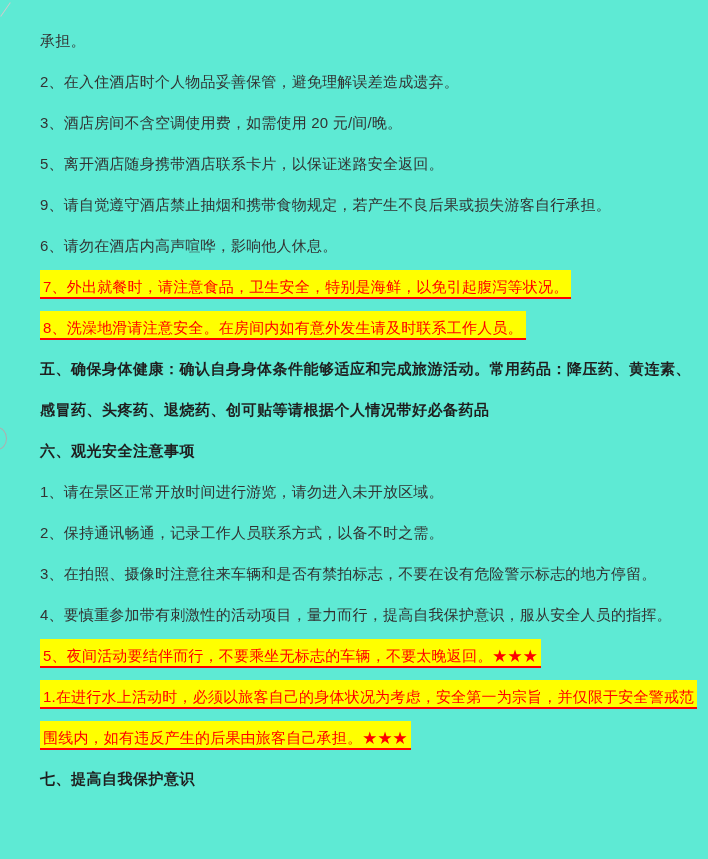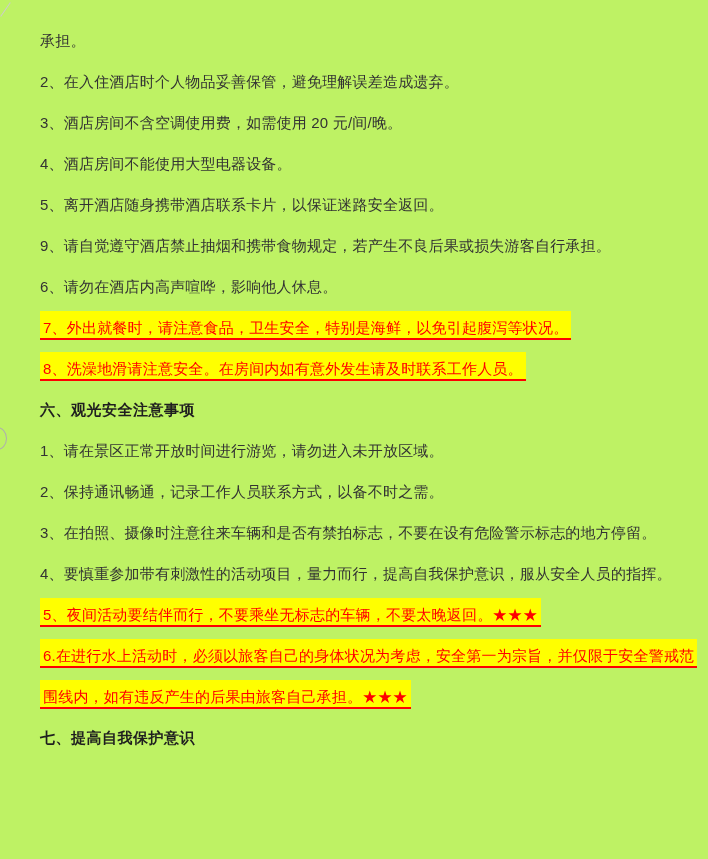--- a/index.html
+++ b/index.html
@@ -4,21 +4,21 @@
 <style>
   html, body {
     margin: 0;
     padding: 0;
     background: #ffffff;
   }
   .page {
     position: relative;
     width: 708px;
     height: 859px;
-    background: #bef264;
+    background: #5eead4;
     overflow: hidden;
     font-family: "Liberation Sans", sans-serif;
   }
   .content {
     position: absolute;
     left: 40px;
     top: 20px;
     width: 665px;
   }
   .para {
@@ -68,28 +68,28 @@
 </head>
 <body>
 
 <div class="page">
   <div class="corner-line"></div>
   <div class="edge-arc"></div>
   <div class="content">
       <p class="para normal"><span class="seg">承担。</span></p>
       <p class="para normal"><span class="seg">2、在入住酒店时个人物品妥善保管，避免理解误差造成遗弃。</span></p>
       <p class="para normal"><span class="seg">3、酒店房间不含空调使用费，如需使用 20 元/间/晚。</span></p>
-      <p class="para normal"><span class="seg">4、酒店房间不能使用大型电器设备。</span></p>
       <p class="para normal"><span class="seg">5、离开酒店随身携带酒店联系卡片，以保证迷路安全返回。</span></p>
       <p class="para normal"><span class="seg">9、请自觉遵守酒店禁止抽烟和携带食物规定，若产生不良后果或损失游客自行承担。</span></p>
       <p class="para normal"><span class="seg">6、请勿在酒店内高声喧哗，影响他人休息。</span></p>
       <p class="para highlight"><span class="seg">7、外出就餐时，请注意食品，卫生安全，特别是海鲜，以免引起腹泻等状况。</span></p>
       <p class="para highlight"><span class="seg">8、洗澡地滑请注意安全。在房间内如有意外发生请及时联系工作人员。</span></p>
+      <p class="para bold"><span class="seg">五、确保身体健康：确认自身身体条件能够适应和完成旅游活动。常用药品：降压药、黄连素、感冒药、头疼药、退烧药、创可贴等请根据个人情况带好必备药品</span></p>
       <p class="para bold"><span class="seg">六、观光安全注意事项</span></p>
       <p class="para normal"><span class="seg">1、请在景区正常开放时间进行游览，请勿进入未开放区域。</span></p>
       <p class="para normal"><span class="seg">2、保持通讯畅通，记录工作人员联系方式，以备不时之需。</span></p>
       <p class="para normal"><span class="seg">3、在拍照、摄像时注意往来车辆和是否有禁拍标志，不要在设有危险警示标志的地方停留。</span></p>
       <p class="para normal"><span class="seg">4、要慎重参加带有刺激性的活动项目，量力而行，提高自我保护意识，服从安全人员的指挥。</span></p>
       <p class="para highlight"><span class="seg">5、夜间活动要结伴而行，不要乘坐无标志的车辆，不要太晚返回。★★★</span></p>
-      <p class="para highlight"><span class="seg">6.在进行水上活动时，必须以旅客自己的身体状况为考虑，安全第一为宗旨，并仅限于安全警戒范围线内，如有违反产生的后果由旅客自己承担。★★★</span></p>
+      <p class="para highlight"><span class="seg">1.在进行水上活动时，必须以旅客自己的身体状况为考虑，安全第一为宗旨，并仅限于安全警戒范围线内，如有违反产生的后果由旅客自己承担。★★★</span></p>
       <p class="para bold"><span class="seg">七、提高自我保护意识</span></p>
     </div>
 </div>
 
 </body></html>

